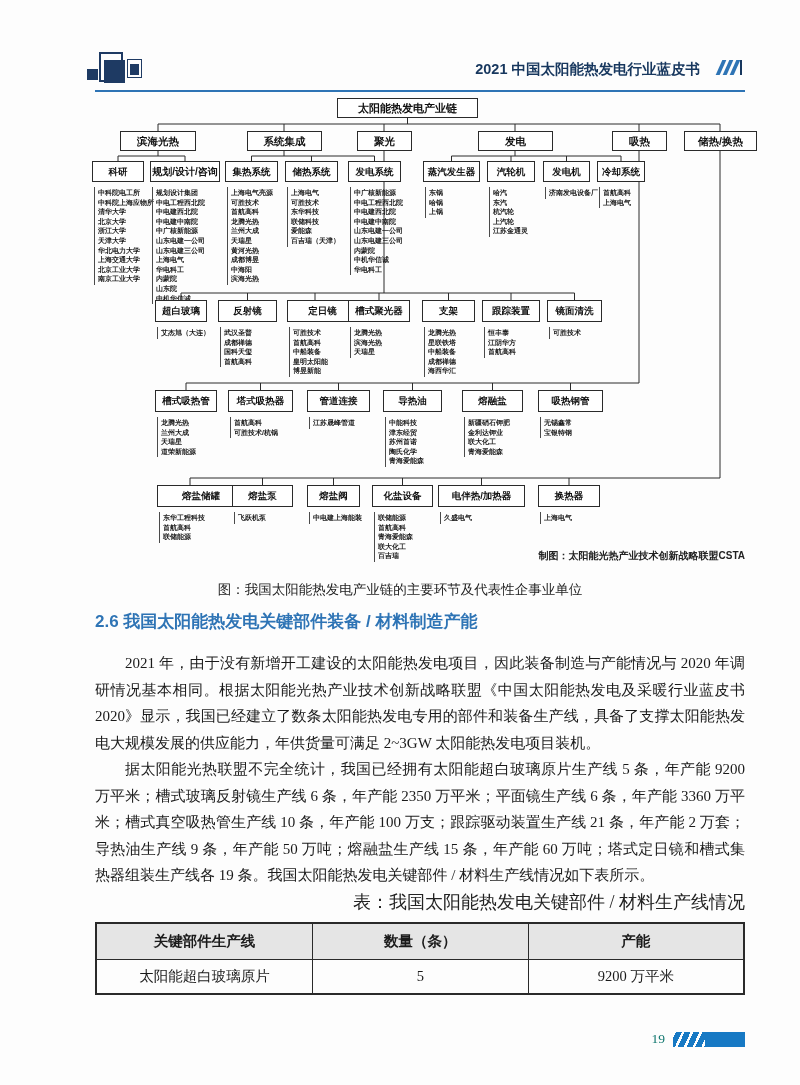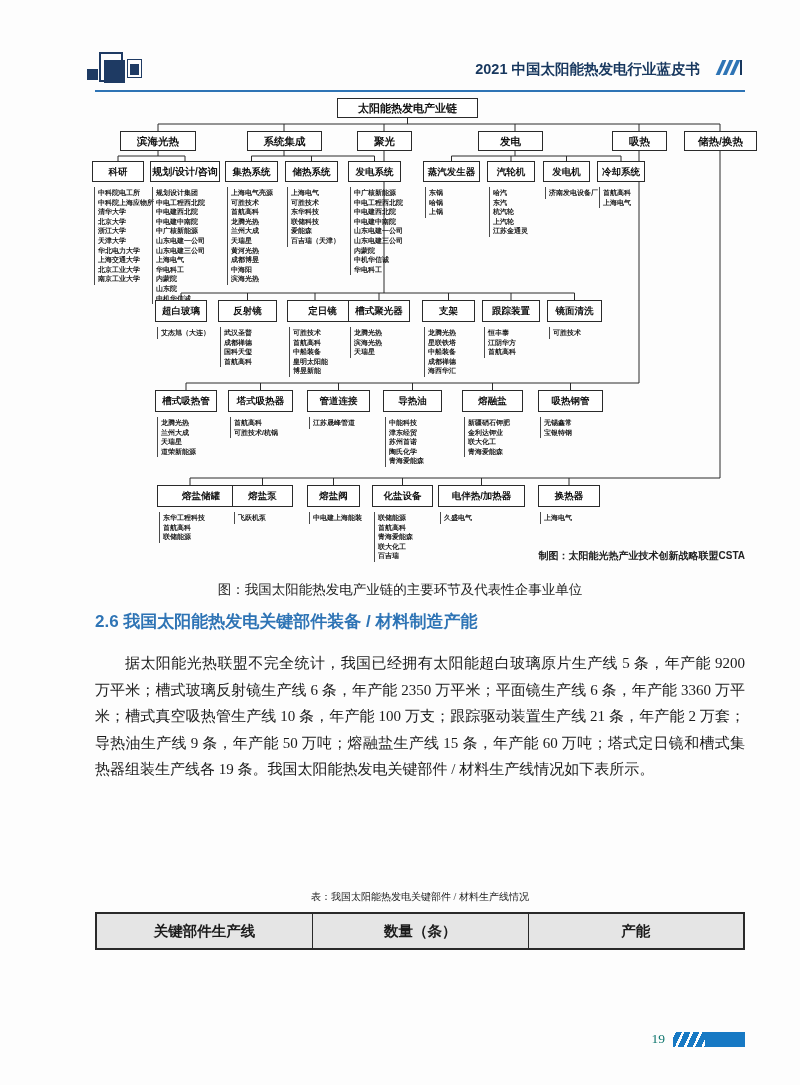--- a/index.html
+++ b/index.html
@@ -37,21 +37,21 @@
   .fig-caption { position:absolute; top:581px; left:0; width:100%; text-align:center;
                  font-size:13.5px; color:#222; }
   .sec-heading { position:absolute; top:610px; left:95px;
                  font:bold 17px "Liberation Sans",sans-serif; color:#2e74b5; }
   .body-block { position:absolute; top:650px; left:95px; width:650px;
                 font-size:15px; line-height:26.5px; text-align:justify; }
   .body-block p { text-indent:2em; }
 
   
   .table-block { position:absolute; top:890px; left:95px; width:650px; }
-  .tbl-caption { text-align:center; font-size:10px; margin-bottom:8px; color:#222; }
+  .tbl-caption { text-align:right; font-size:18px; margin-bottom:8px; color:#222; }
   table { width:100%; border-collapse:collapse; border:2px solid #2a2a2a;
           font-size:14.5px; color:#1a1a1a; }
   th,td { border:1px solid #2a2a2a; text-align:center; height:35px; }
   th { background:#e5e5e5; font-weight:bold; height:36px; }
 
   
   .footer { position:absolute; top:1031px; right:55px; display:flex; align-items:center; gap:8px; }
   .page-num { font-size:13.5px; color:#0f766e; }
   .footer-block { width:72px; height:15px; background:#1779c4;
       background-image:repeating-linear-gradient(115deg,#ffffff 0 2.5px,rgba(0,0,0,0) 2.5px 8px);
@@ -84,21 +84,21 @@
       M299 56 V198 M96 198 H489.5 M96 198 V205 M162.5 198 V205 M230 198 V205 M294 198 V205 M363.5 198 V205 M426 198 V205 M489.5 198 V205
       M554 56 V288 M101 288 H554 M101 288 V295 M175.5 288 V295 M253.5 288 V295 M327.5 288 V295 M407.5 288 V295 M485.5 288 V295
       M635 56 V383 M105 383 H635 M105 383 V390 M177.5 383 V390 M248.5 383 V390 M317.5 383 V390 M396.5 383 V390 M484 383 V390"></path>
   </svg>
 
   <div class="nbox l0" style="left:252px;top:3px;width:141px">太阳能热发电产业链</div>
 
   <div class="nbox l1" style="left:35px;top:36px;width:76px">滨海光热</div>
   <div class="nbox l1" style="left:162px;top:36px;width:75px">系统集成</div>
   <div class="nbox l1" style="left:272px;top:36px;width:55px">聚光</div>
-  <div class="nbox l1" style="left:393px;top:36px;width:65px">发电</div>
+  <div class="nbox l1" style="left:393px;top:36px;width:75px">发电</div>
   <div class="nbox l1" style="left:527px;top:36px;width:55px">吸热</div>
   <div class="nbox l1" style="left:599px;top:36px;width:73px">储热/换热</div>
 
   <div class="nbox" style="left:7px;top:66px;width:52px">科研</div>
   <div class="nbox sm" style="left:65px;top:66px;width:70px">规划/设计/咨询</div>
   <div class="nbox" style="left:140px;top:66px;width:53px">集热系统</div>
   <div class="nbox" style="left:200px;top:66px;width:53px">储热系统</div>
   <div class="nbox" style="left:263px;top:66px;width:53px">发电系统</div>
   <div class="nbox" style="left:338px;top:66px;width:57px">蒸汽发生器</div>
   <div class="nbox" style="left:402px;top:66px;width:48px">汽轮机</div>
@@ -296,34 +296,40 @@
   <div class="clist" style="left:455px;top:417px">
       <div>上海电气</div>
     </div>
 
   <div class="credit">制图：太阳能光热产业技术创新战略联盟CSTA</div>
 </div>
 
 <div class="fig-caption">图：我国太阳能热发电产业链的主要环节及代表性企事业单位</div>
 <div class="sec-heading">2.6 我国太阳能热发电关键部件装备 / 材料制造产能</div>
 <div class="body-block">
+  <p>2021 年，由于没有新增开工建设的太阳能热发电项目，因此装备制造与产能情况与 2020 年调研情况基本相同。根据太阳能光热产业技术创新战略联盟《中国太阳能热发电及采暖行业蓝皮书 2020》显示，我国已经建立了数条太阳能热发电专用的部件和装备生产线，具备了支撑太阳能热发电大规模发展的供应能力，年供货量可满足 2~3GW 太阳能热发电项目装机。</p>
   <p>据太阳能光热联盟不完全统计，我国已经拥有太阳能超白玻璃原片生产线 5 条，年产能 9200 万平米；槽式玻璃反射镜生产线 6 条，年产能 2350 万平米；平面镜生产线 6 条，年产能 3360 万平米；槽式真空吸热管生产线 10 条，年产能 100 万支；跟踪驱动装置生产线 21 条，年产能 2 万套；导热油生产线 9 条，年产能 50 万吨；熔融盐生产线 15 条，年产能 60 万吨；塔式定日镜和槽式集热器组装生产线各 19 条。我国太阳能热发电关键部件 / 材料生产线情况如下表所示。</p>
 </div>
 
 <div class="table-block">
   <div class="tbl-caption">表：我国太阳能热发电关键部件 / 材料生产线情况</div>
   <table>
     <thead>
       <tr>
         <th style="width:33.4%">关键部件生产线</th>
         <th style="width:33.3%">数量（条）</th>
         <th style="width:33.3%">产能</th>
       </tr>
     </thead>
     <tbody>
+        <tr>
+          <td>太阳能超白玻璃原片</td>
+          <td>5</td>
+          <td>9200 万平米</td>
+        </tr>
       </tbody>
   </table>
 </div>
 
 <div class="footer">
   <span class="page-num">19</span>
   <span class="footer-block"></span>
 </div>
 
 </body></html>

